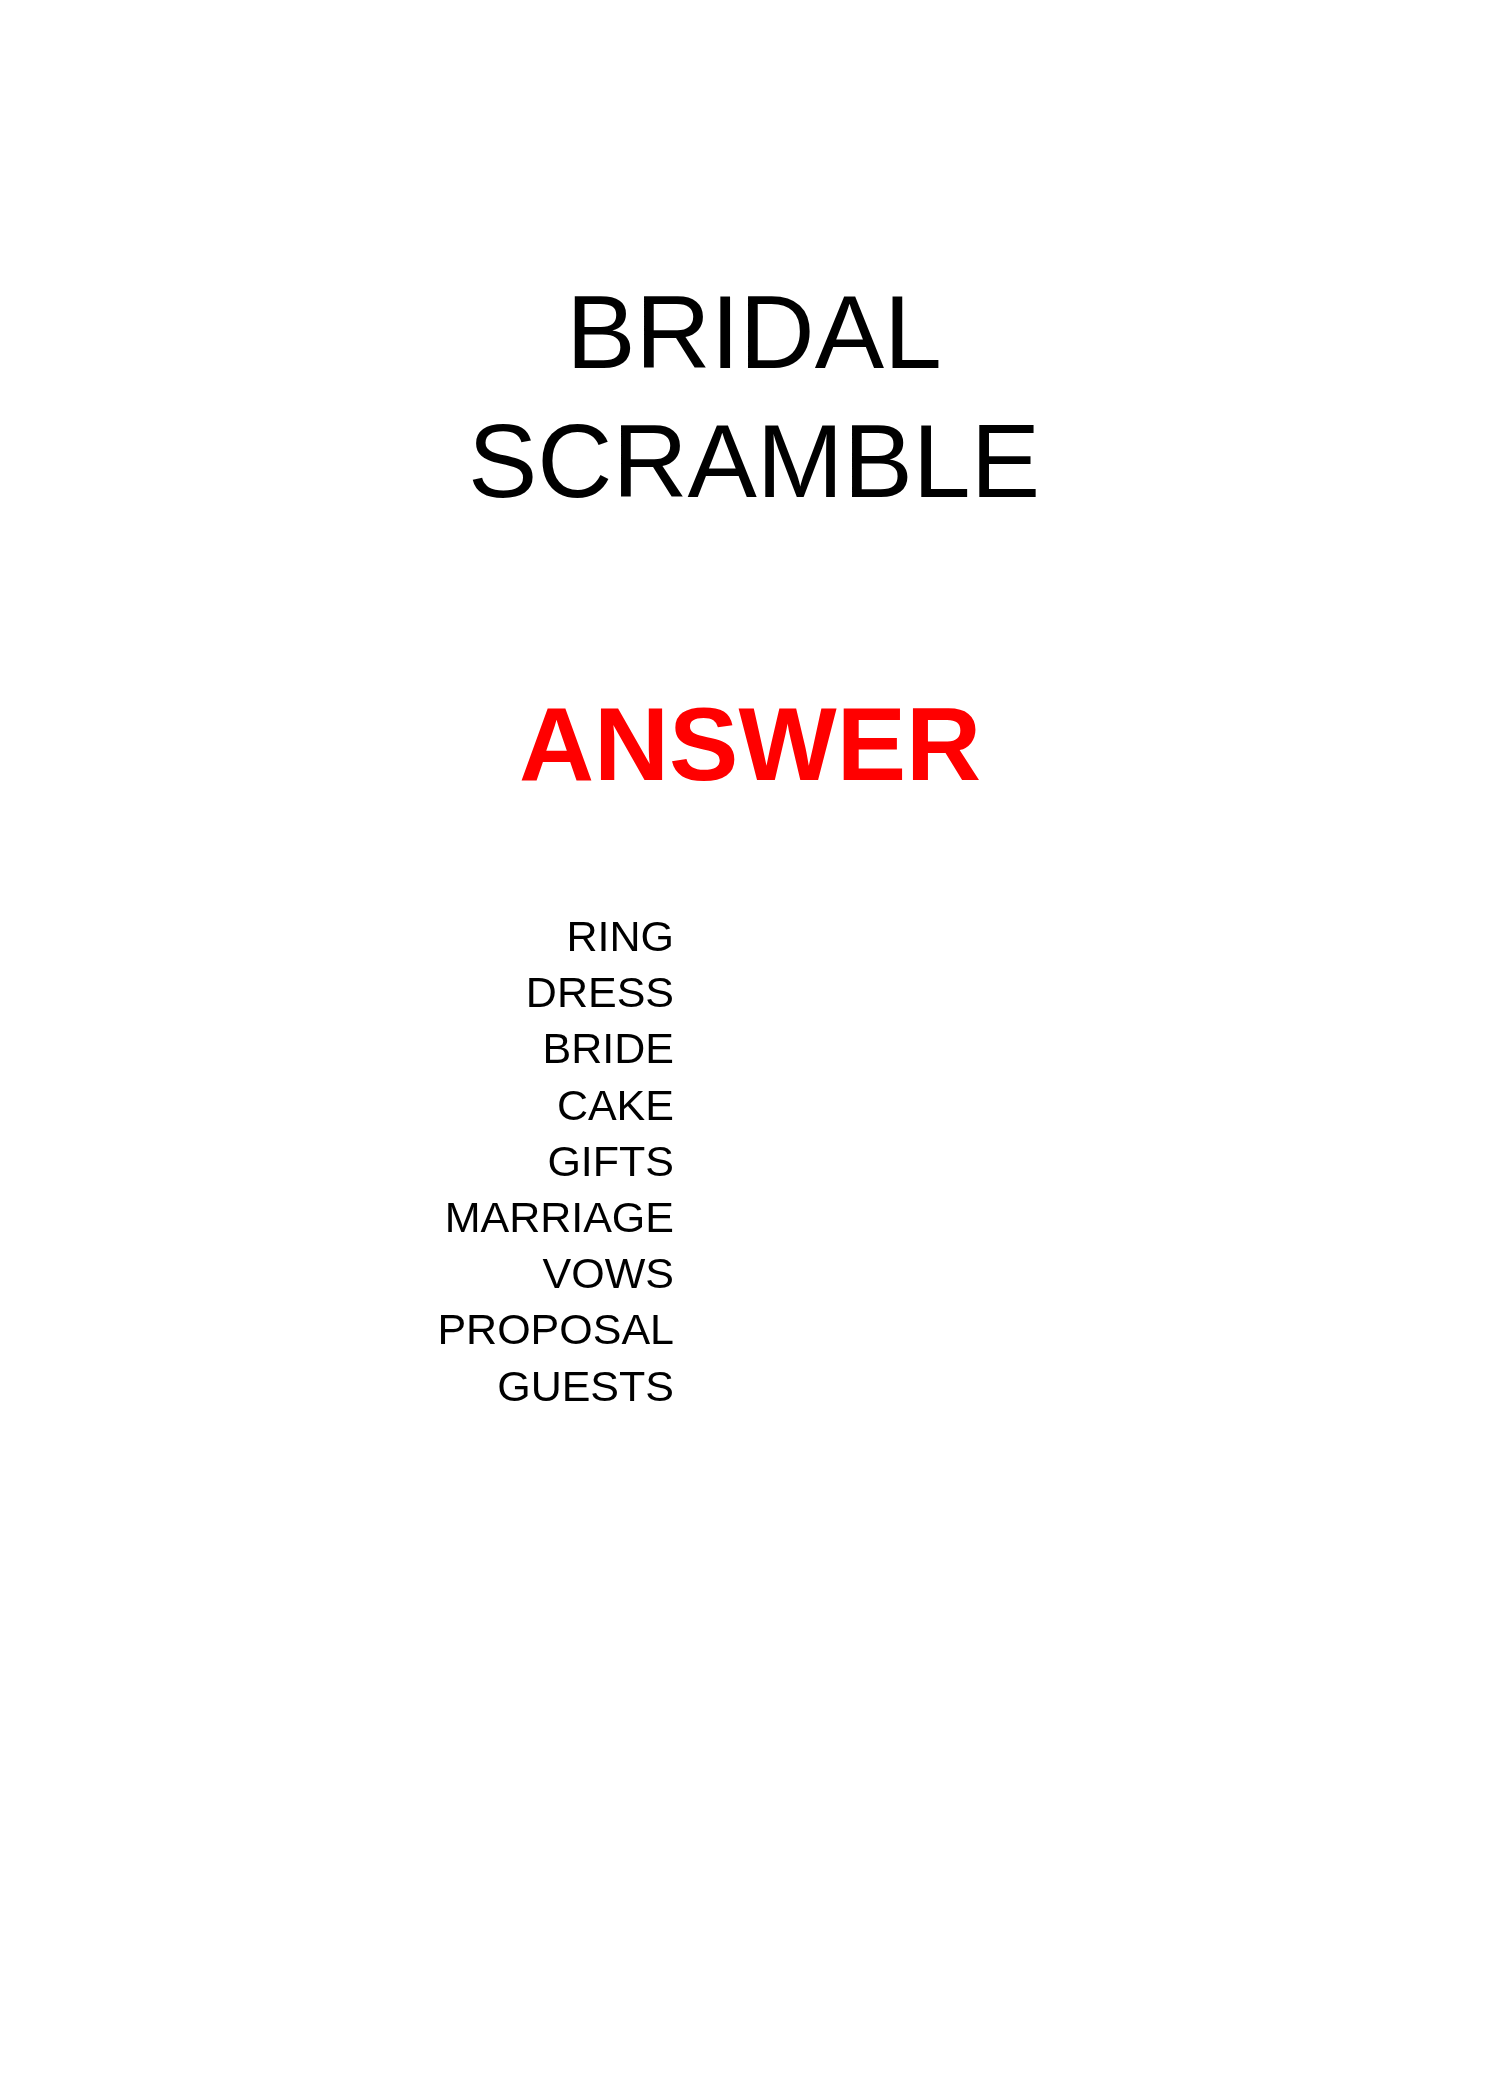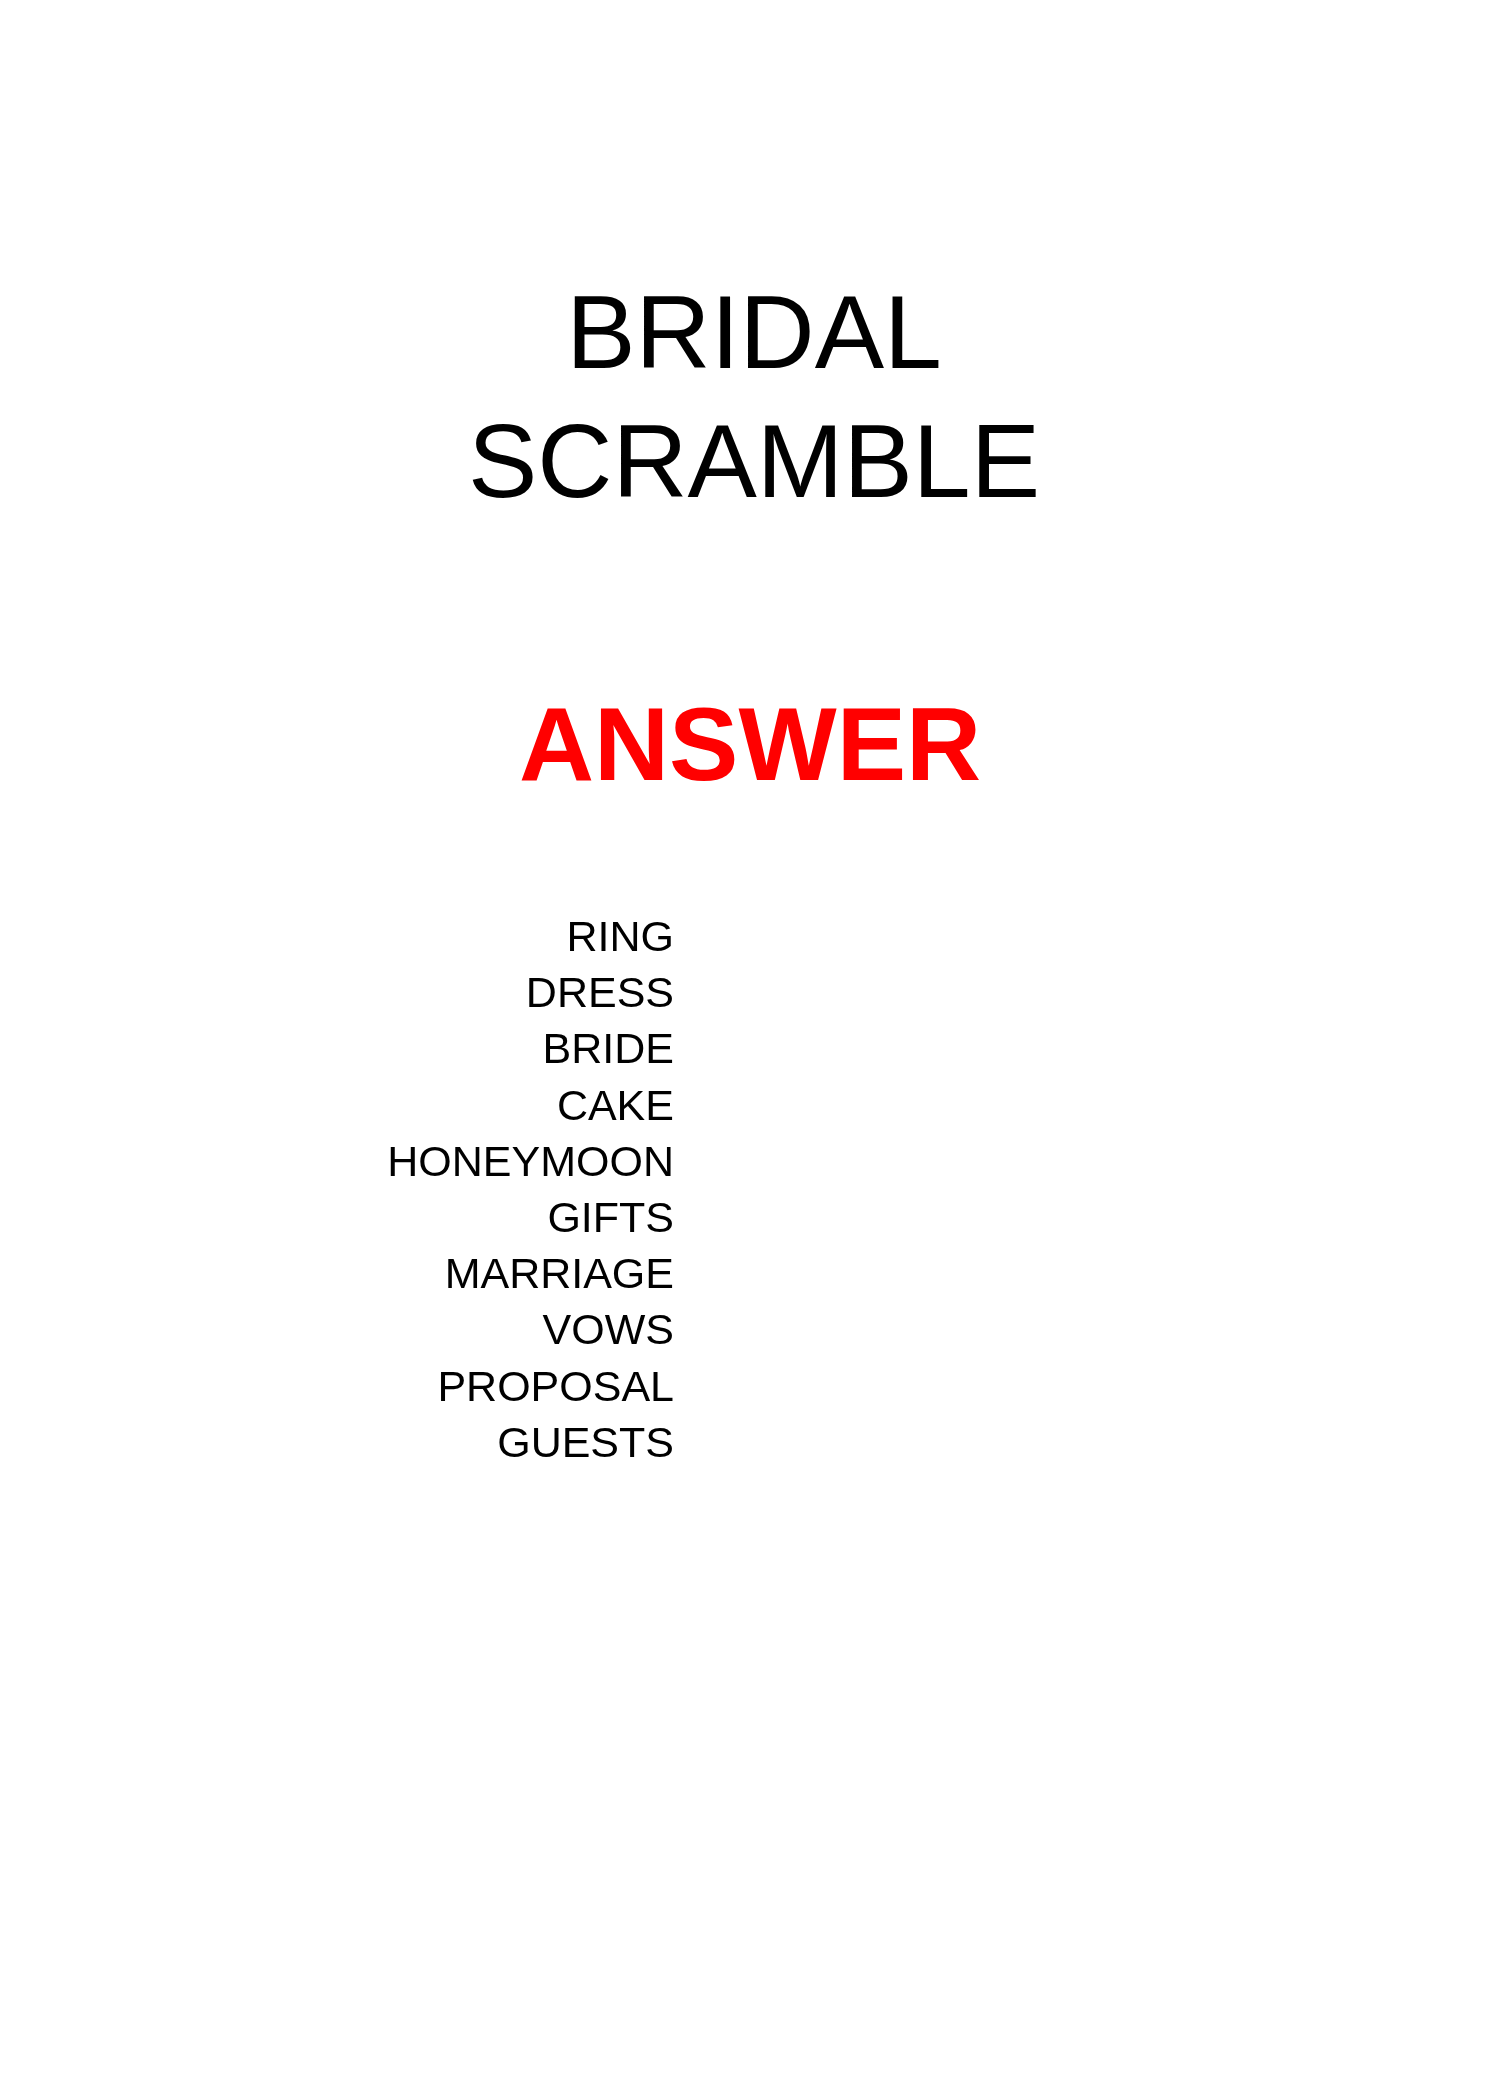--- a/index.html
+++ b/index.html
@@ -103,21 +103,20 @@
 
   <div class="answer-heading">ANSWER</div>
 
   <div class="word-grid">
 
     <div class="word-column left">
       <div class="word-item">RING</div>
       <div class="word-item">DRESS</div>
       <div class="word-item">BRIDE</div>
       <div class="word-item">CAKE</div>
-      <div class="word-item">HONEYMOON</div>
       <div class="word-item">GIFTS</div>
       <div class="word-item">MARRIAGE</div>
       <div class="word-item">VOWS</div>
       <div class="word-item">PROPOSAL</div>
       <div class="word-item">GUESTS</div>
     </div>
 
 
   </div>
 

